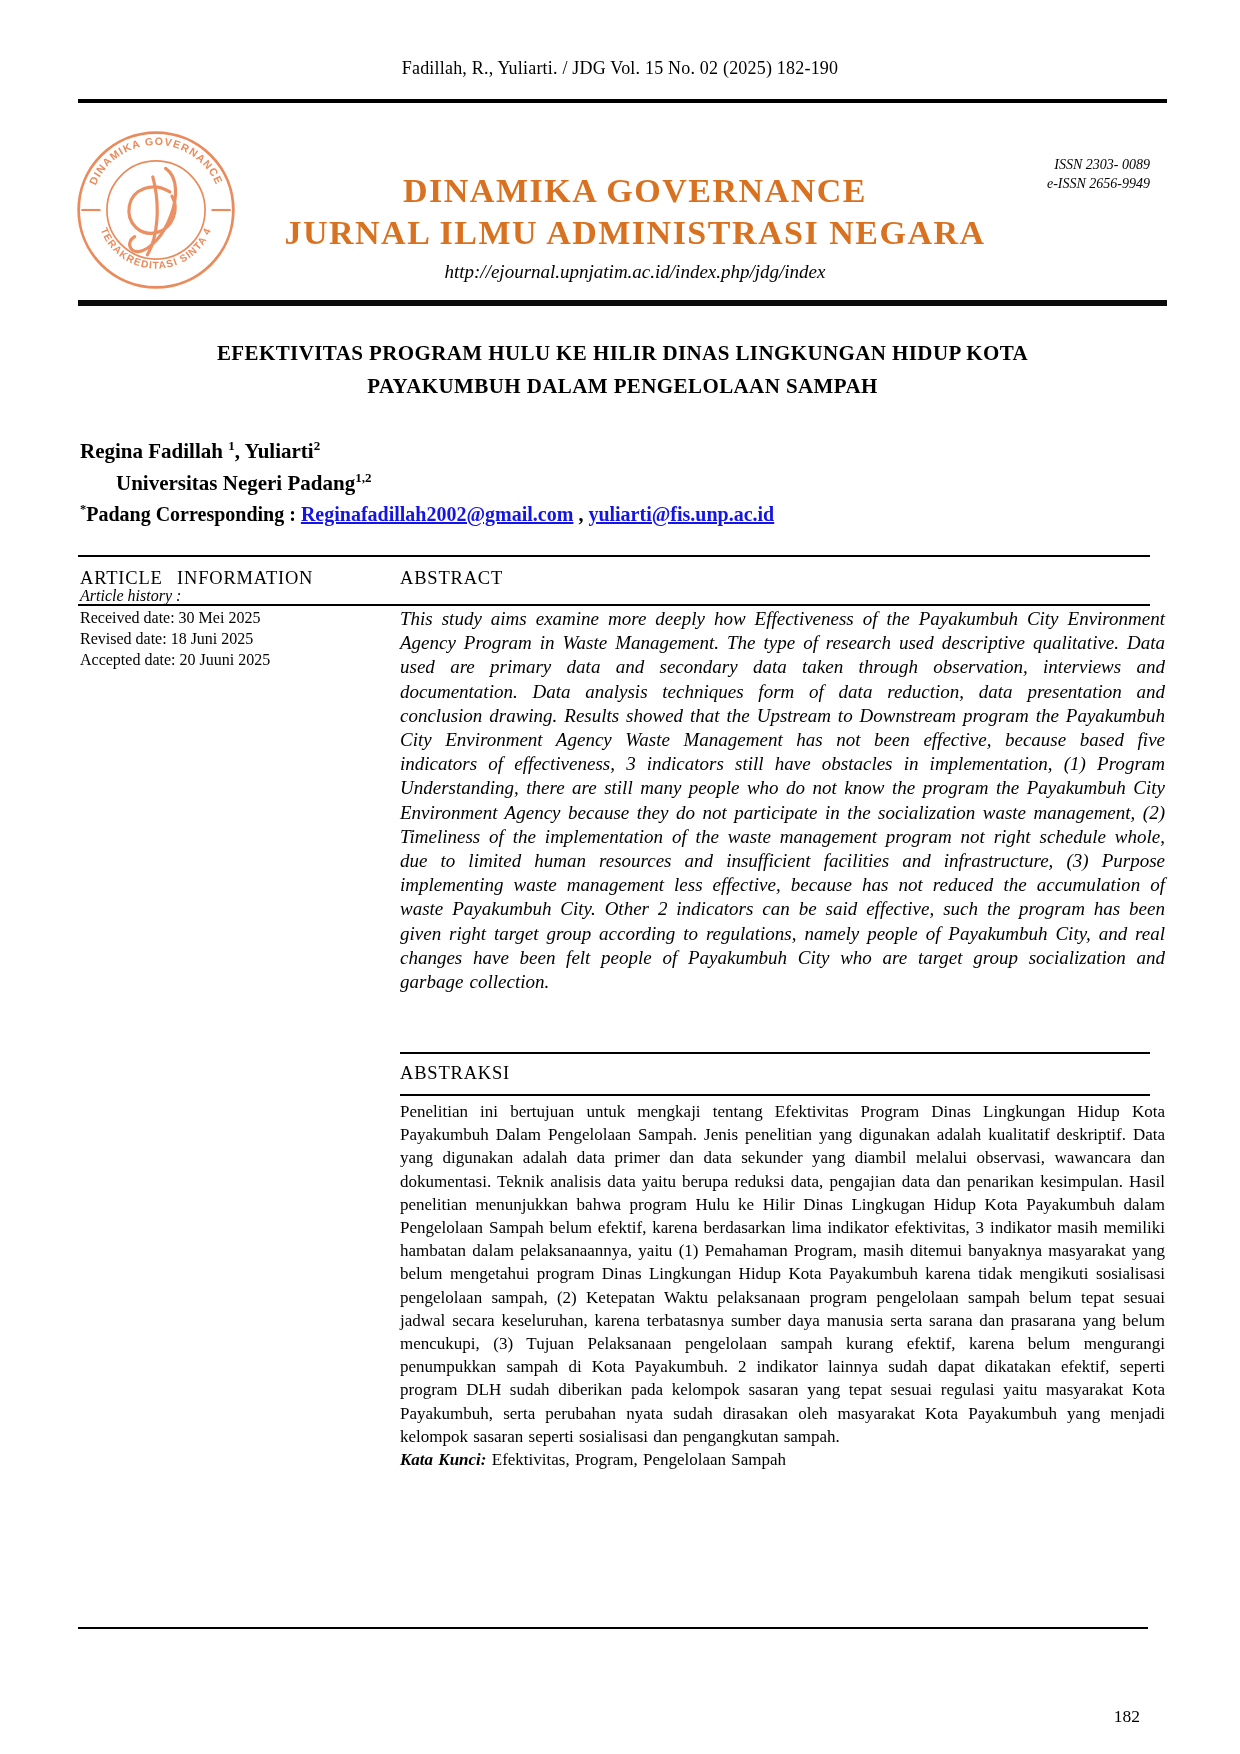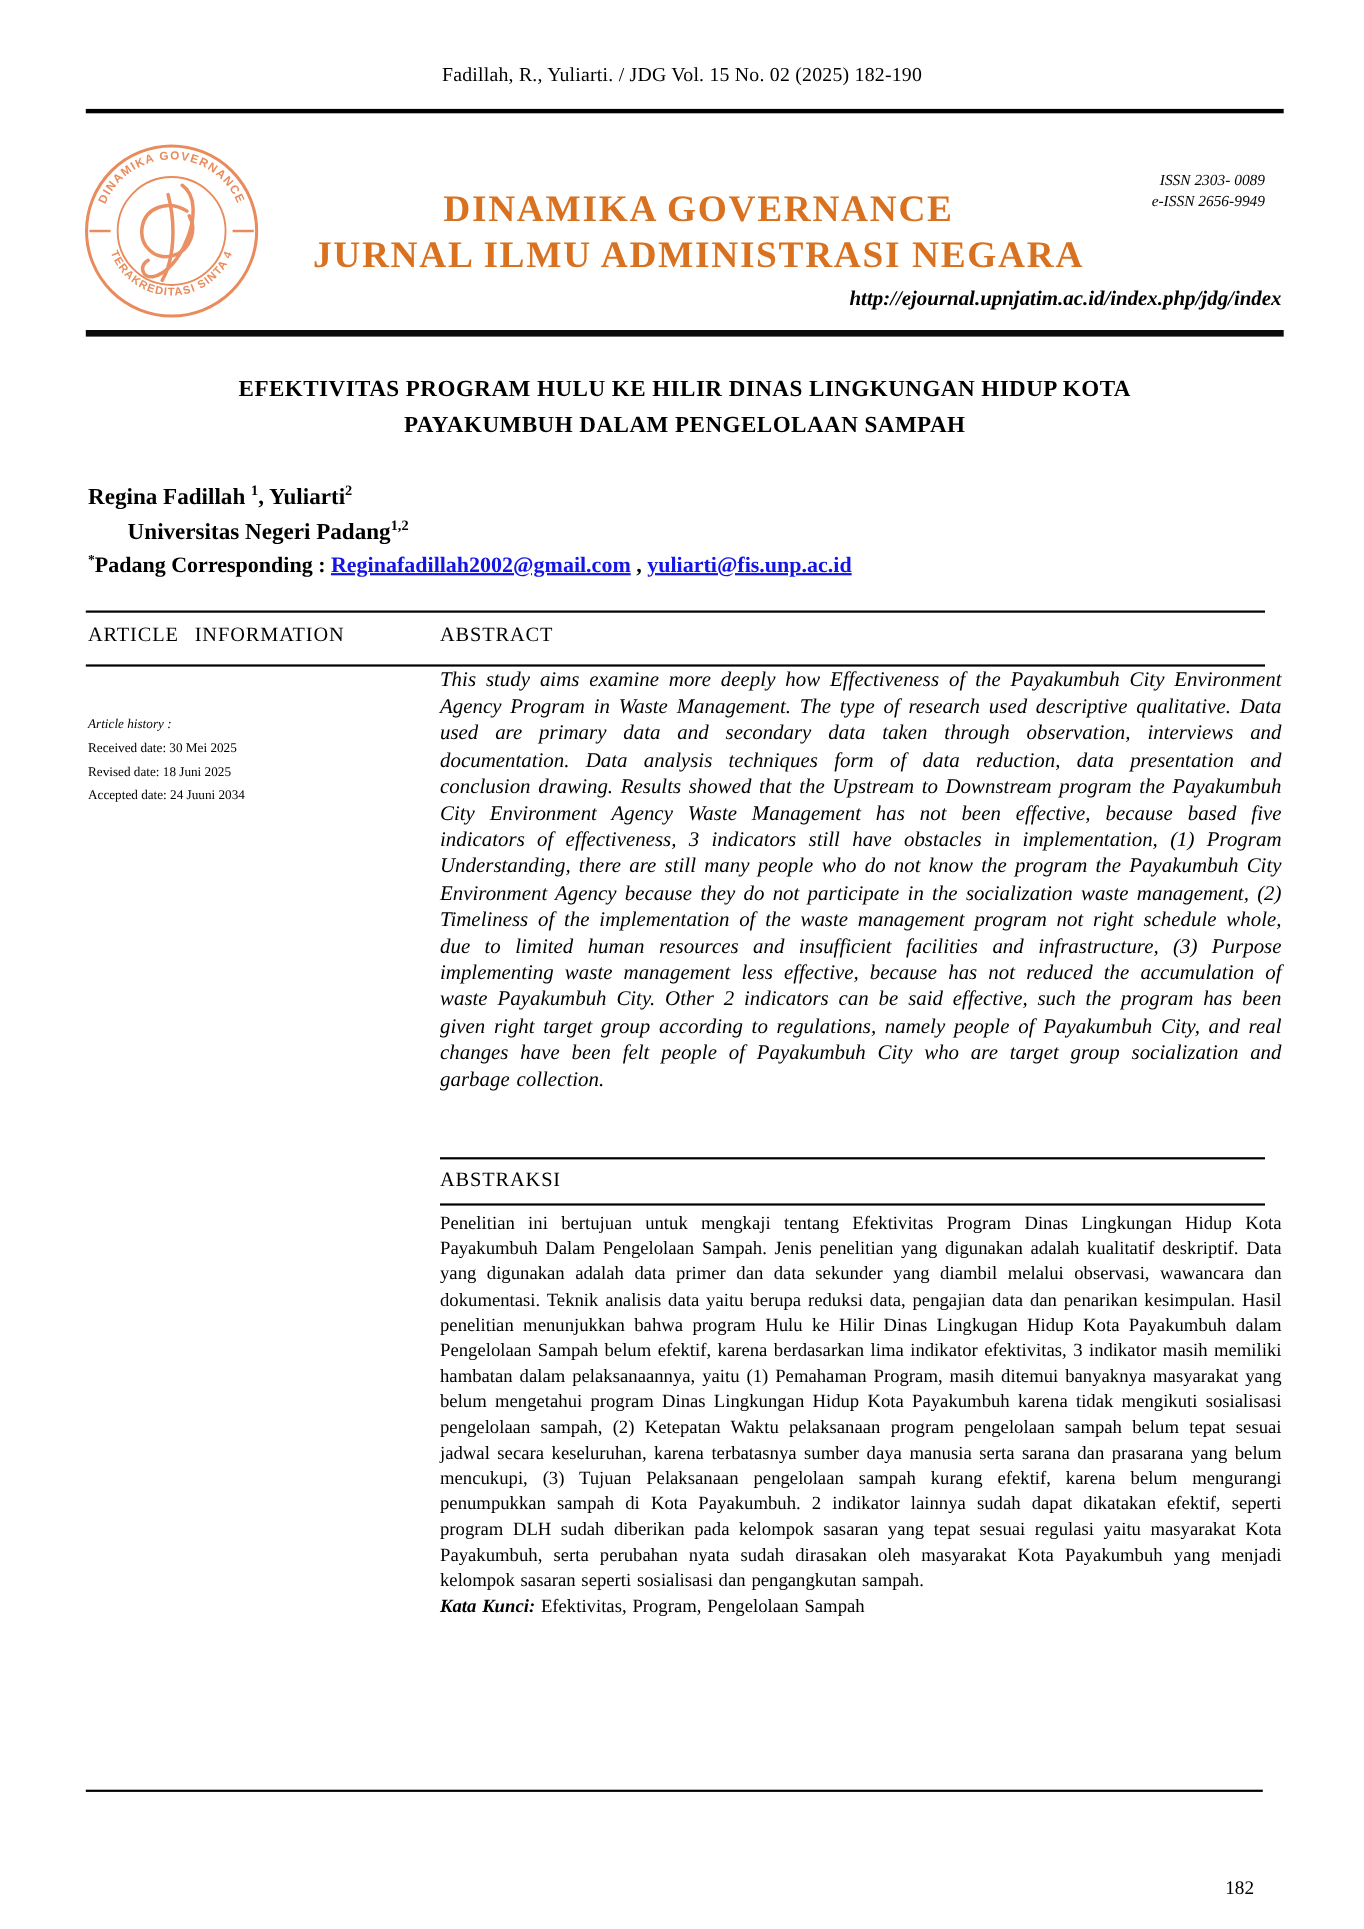--- a/index.html
+++ b/index.html
@@ -20,37 +20,37 @@
   .rule-top{top:99px;left:78px;width:1089px;height:4px;}
   .issn-block{
     position:absolute;top:115px;right:90px;text-align:right;
     font-style:italic;font-size:14px;line-height:19px;margin-top:40px;
   }
   .logo-wrap{position:absolute;left:76px;top:130px;width:160px;height:160px;}
   .journal-head{position:absolute;left:105px;top:170px;width:1060px;text-align:center;}
   .jname{
     color:var(--accent);font-weight:bold;font-size:34px;line-height:42px;letter-spacing:1.5px;
   }
-  .jurl{font-weight:bold;font-style:italic;font-size:19px;line-height:30px;margin-top:3px;text-align:right;}
+  .jurl{font-weight:normal;font-style:italic;font-size:19px;line-height:30px;margin-top:3px;}
   .rule-thick{top:300px;left:78px;width:1089px;height:6px;background:#0b0b0b;}
   .art-title{
     position:absolute;top:337px;left:78px;width:1089px;text-align:center;
     font-weight:bold;font-size:21px;line-height:33px;letter-spacing:.4px;
   }
   .authors-line{position:absolute;left:80px;top:439px;font-weight:bold;font-size:21px;}
   .affil-line{position:absolute;left:80px;top:471px;font-weight:bold;font-size:21px;margin-left:36px;}
   .email-line{position:absolute;left:80px;top:503px;font-weight:bold;font-size:20px;}
   sup{font-size:62%;vertical-align:super;line-height:0;}
   a.email-link{color:var(--link);font-weight:bold;text-decoration:underline;cursor:pointer;}
   .rule-info-top{top:555px;left:78px;width:1072px;height:2px;}
   .rule-info-bot{top:604px;left:78px;width:1072px;height:2px;}
   .sec-header{font-size:18.5px;letter-spacing:.8px;}
   .hdr-left{position:absolute;left:80px;top:568px;word-spacing:9px;}
   .hdr-right{position:absolute;left:400px;top:568px;}
-  .info-left{position:absolute;left:80px;top:648px;width:305px;font-size:12px;line-height:21px;}
+  .info-left{position:absolute;left:80px;top:585px;width:305px;font-size:16px;line-height:21px;}
   .history-label{font-style:italic;margin-bottom:1px;}
   .abstract-col{
     position:absolute;left:400px;top:607px;width:765px;
     font-style:italic;font-size:19px;line-height:24.2px;text-align:justify;word-spacing:1.5px;
   }
   .keyword-line{text-align:left;}
   .bold-label{font-weight:bold;font-style:italic;}
   .rule-abs-top{top:1052px;left:400px;width:750px;height:2px;}
   .rule-abs-bot{top:1094px;left:400px;width:750px;height:2px;}
   .abstraksi-header{position:absolute;left:400px;top:1063px;}
@@ -123,21 +123,21 @@
 
   <div class="rule rule-info-top"></div>
   <div class="sec-header hdr-left">ARTICLE INFORMATION</div>
   <div class="sec-header hdr-right">ABSTRACT</div>
   <div class="rule rule-info-bot"></div>
 
   <div class="info-left">
     <div class="history-label">Article history :</div>
     <div>Received date: 30 Mei 2025</div>
     <div>Revised date: 18 Juni 2025</div>
-    <div>Accepted date: 24 Juuni 2034</div>
+    <div>Accepted date: 20 Juuni 2025</div>
   </div>
 
   <div class="abstract-col">
     <div>This study aims examine more deeply how Effectiveness of the Payakumbuh City Environment Agency Program in Waste Management. The type of research used descriptive qualitative. Data used are primary data and secondary data taken through observation, interviews and documentation. Data analysis techniques  form of data reduction, data presentation and conclusion drawing. Results showed that the Upstream to Downstream program the Payakumbuh City Environment Agency Waste Management has not been effective, because based five indicators of effectiveness, 3 indicators still have obstacles in implementation, (1) Program Understanding, there are still many people who do not know the program the Payakumbuh City Environment Agency because they do not participate in the socialization waste management, (2) Timeliness of the implementation of the waste management program not right  schedule whole, due to limited human resources and insufficient facilities and infrastructure, (3) Purpose implementing waste management less effective, because  has not reduced the accumulation of waste Payakumbuh City. Other 2 indicators can be said  effective, such the program has been given right target group according to regulations, namely people of Payakumbuh City, and real changes have been felt people of Payakumbuh City who are target group socialization and garbage collection.</div>
   </div>
 
   <div class="rule rule-abs-top"></div>
   <div class="sec-header abstraksi-header">ABSTRAKSI</div>
   <div class="rule rule-abs-bot"></div>
 

